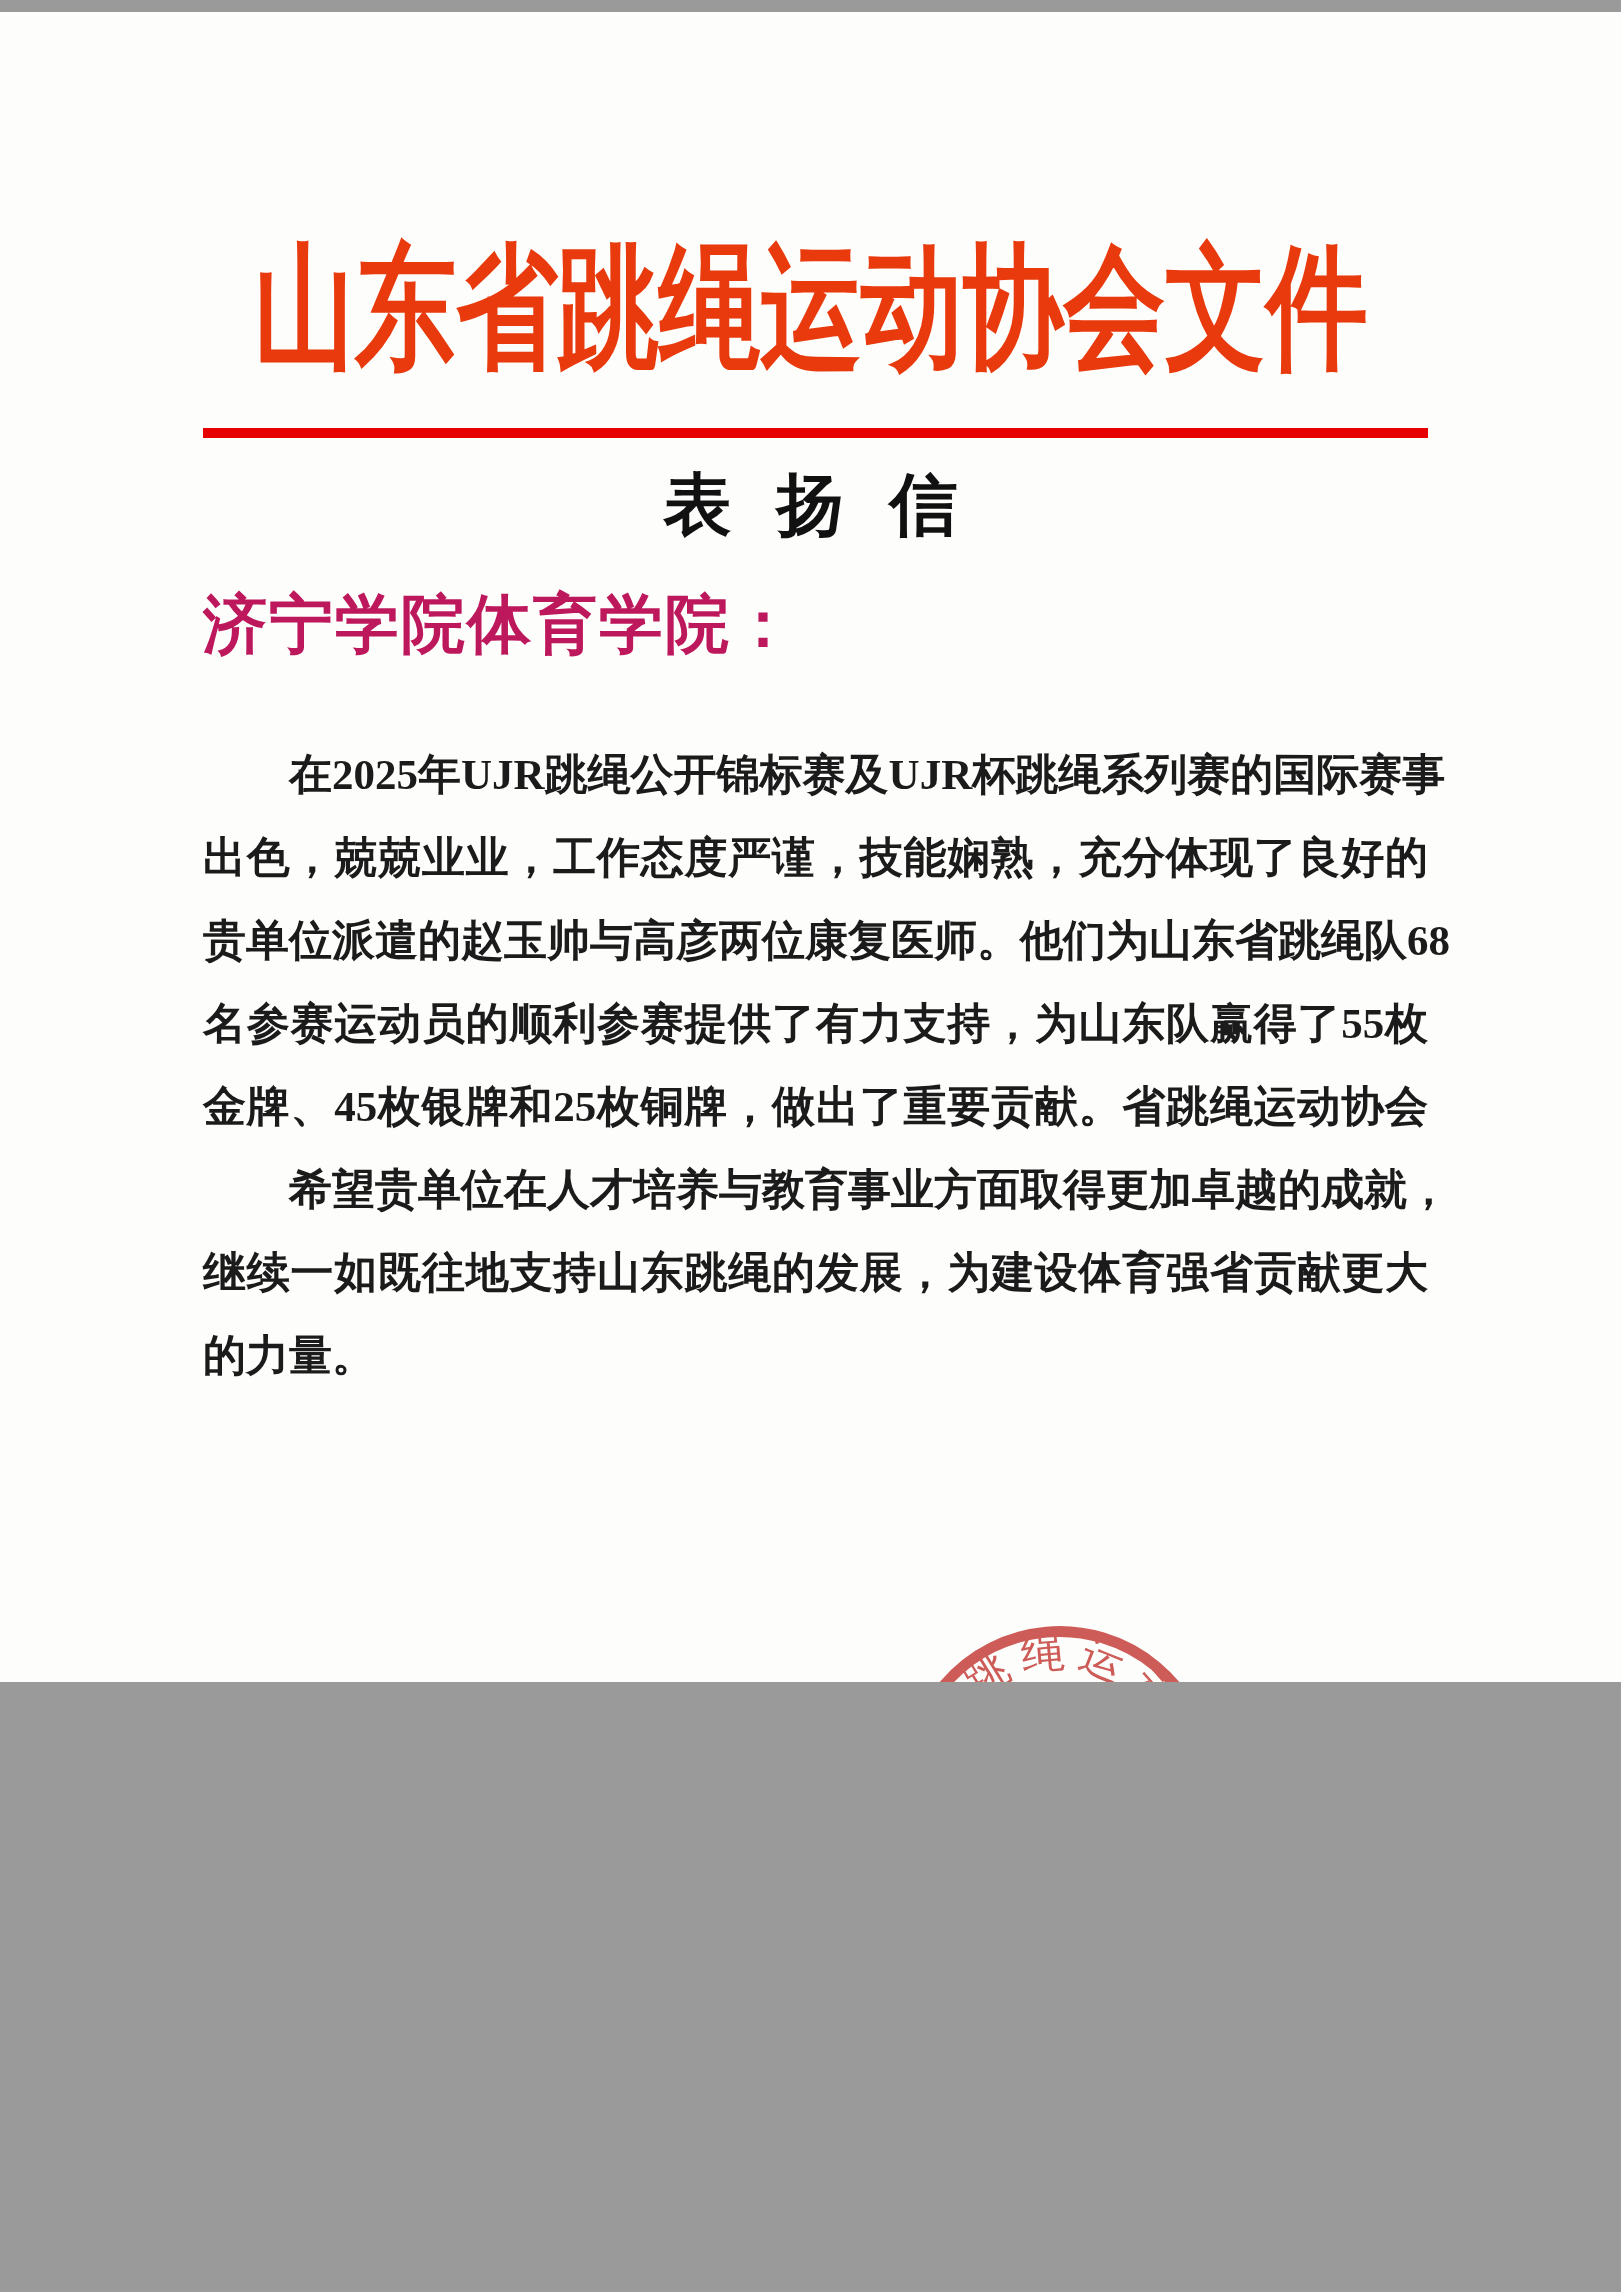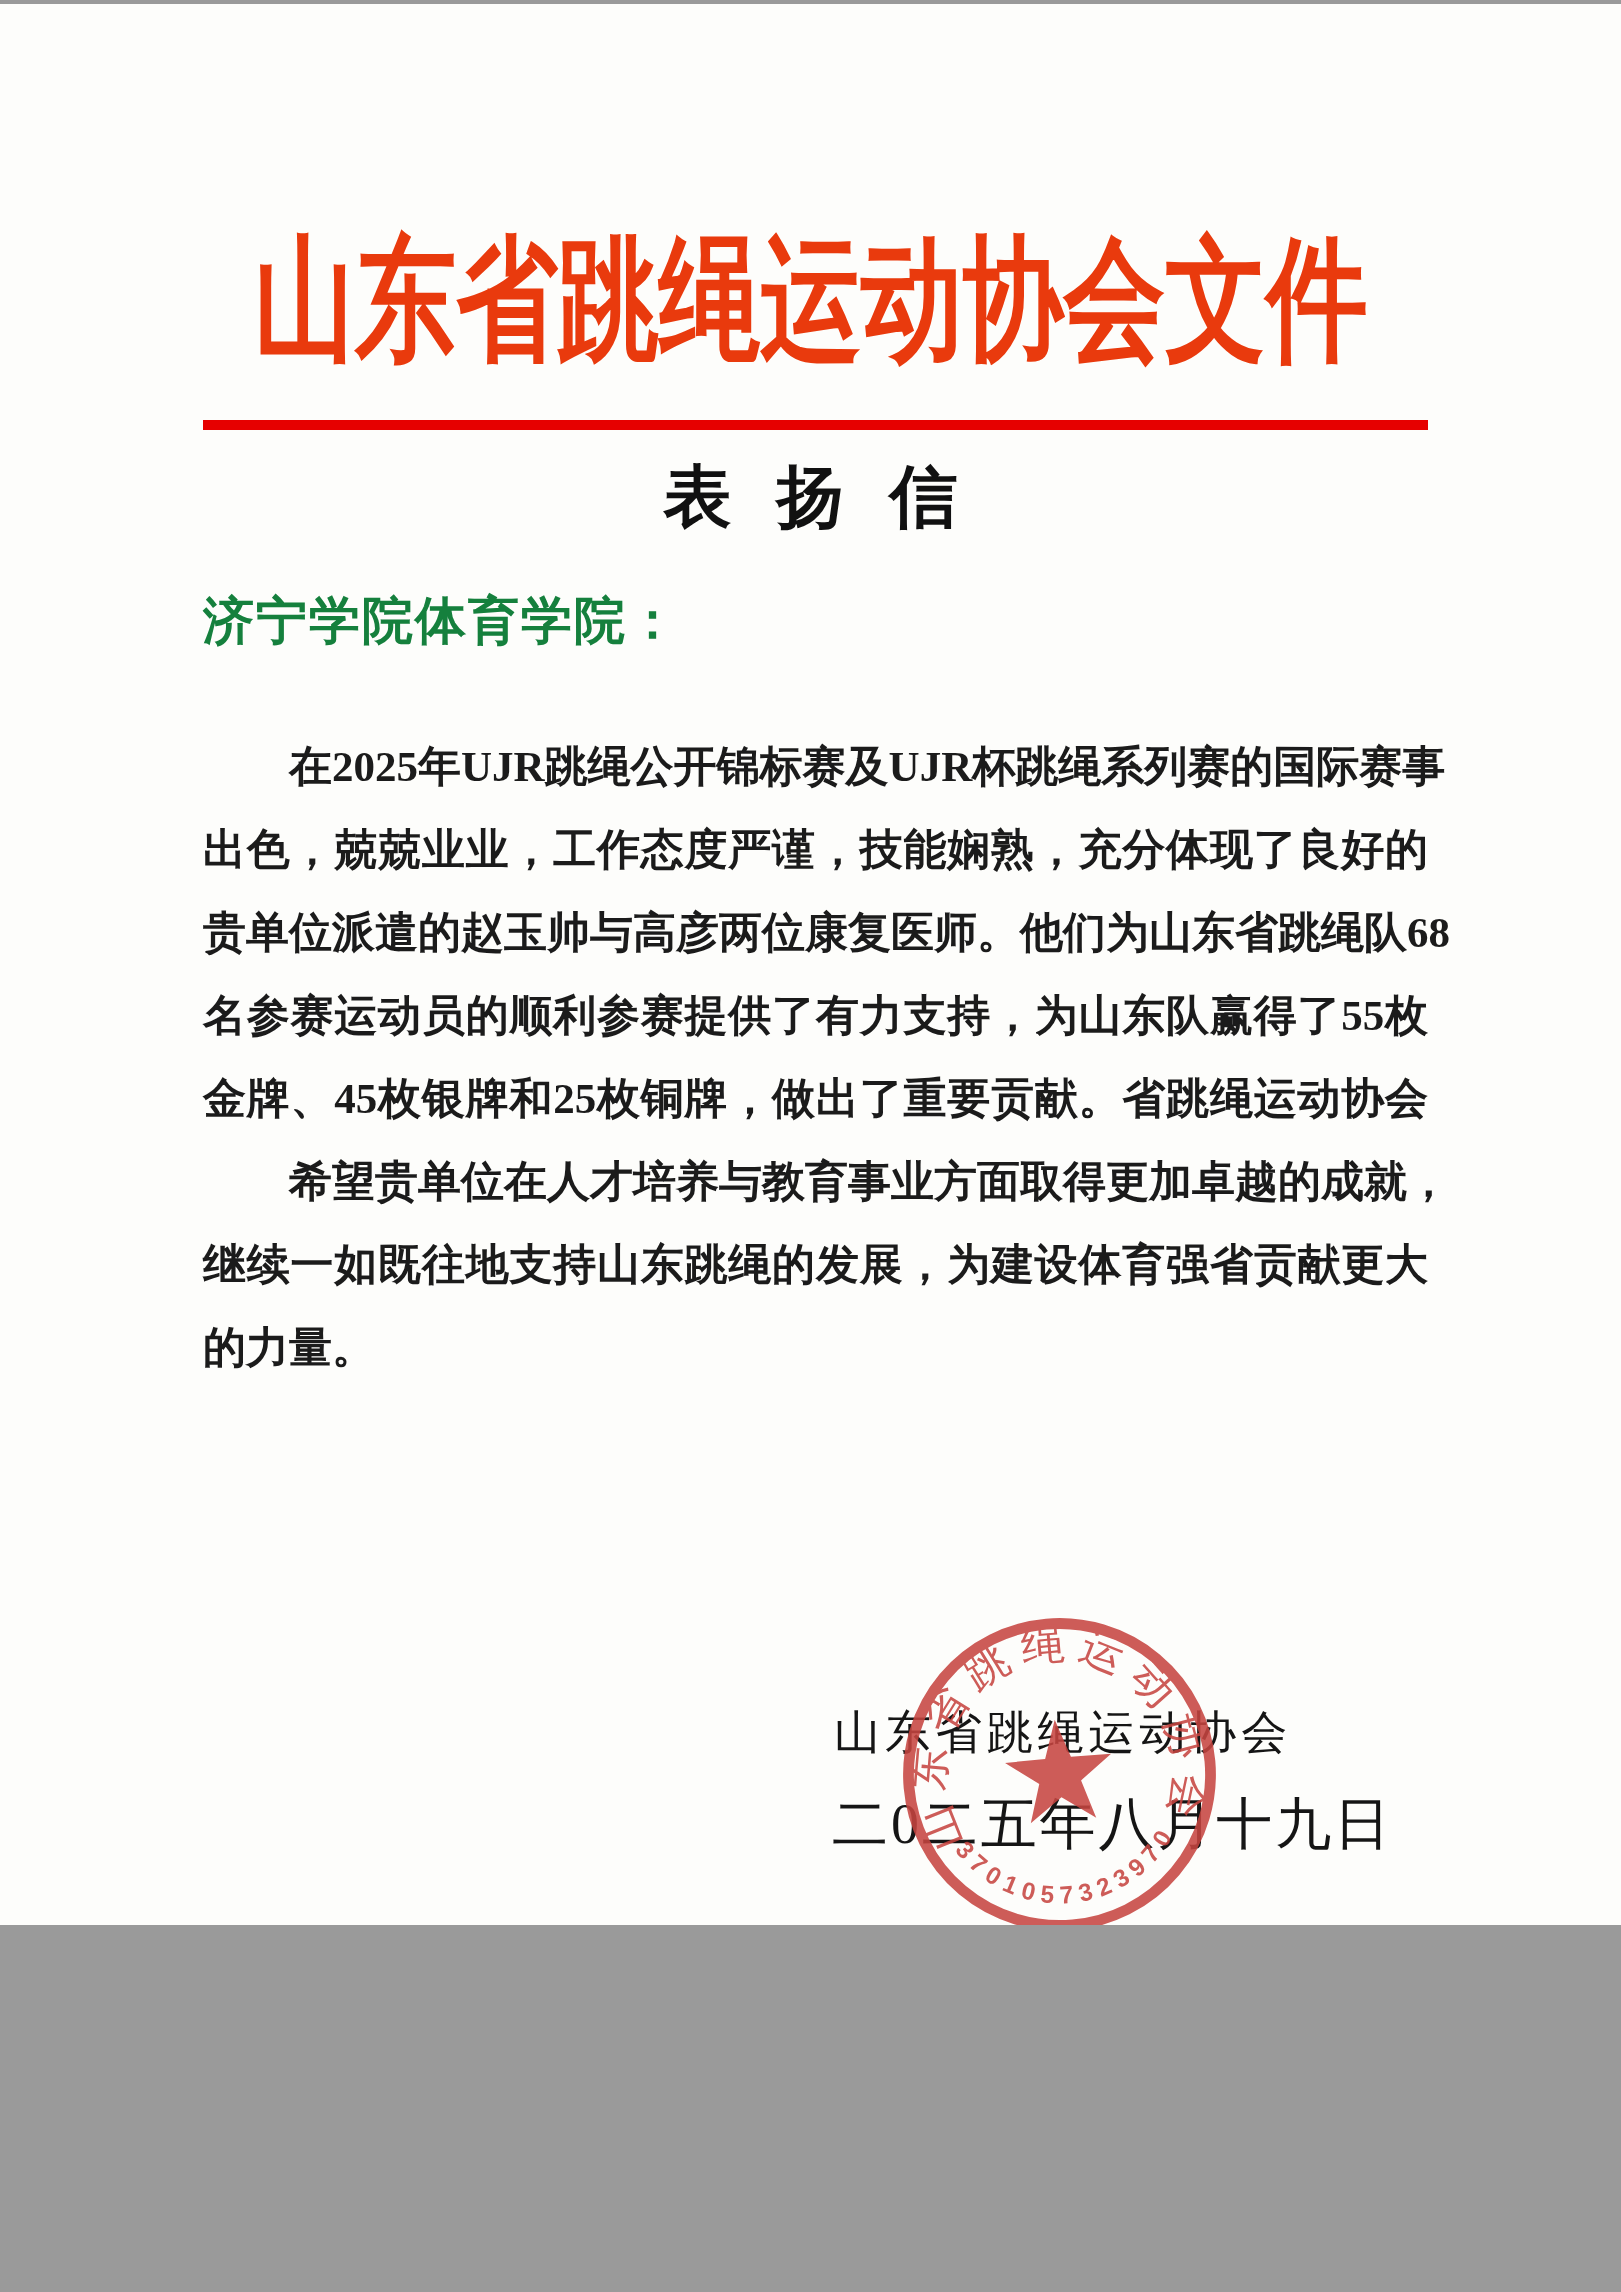--- a/index.html
+++ b/index.html
@@ -1,19 +1,19 @@
 <!DOCTYPE html>
 <html><head>
 <meta charset="utf-8">
 <style>
   html,body{margin:0;padding:0;background:#9a9a9a;}
   .page{
     position:relative;
-    width:1621px;height:1921px;
-    margin:4px auto;
+    width:1621px;height:1670px;
+    margin:12px auto;
     background:#fdfdfb;
     overflow:hidden;
     font-family:"Liberation Serif","DejaVu Serif",serif;
   }
   
   .header-title{
     position:absolute;
     top:223px;left:0;width:1621px;
     text-align:center;
     font-size:135px;
@@ -38,23 +38,23 @@
     display:flex;justify-content:center;
     gap:45px;
     font-size:68px;font-weight:bold;color:#111;
     line-height:88px;
     font-family:"Liberation Serif","DejaVu Serif",serif;
   }
   
   .addressee{
     position:absolute;
     left:203px;top:588px;
-    font-size:51px;font-weight:bold;color:#15803d;
+    font-size:64px;font-weight:bold;color:#be185d;
     line-height:59px;
-    font-family:Liberation Serif, serif;
+    font-family:Liberation Mono, monospace;
     letter-spacing:2px;
   }
   
   .body-block{
     position:absolute;
     left:203px;top:721px;
     width:1225px;
     font-size:43px;
     line-height:83px;
     color:#1b1b1b;

